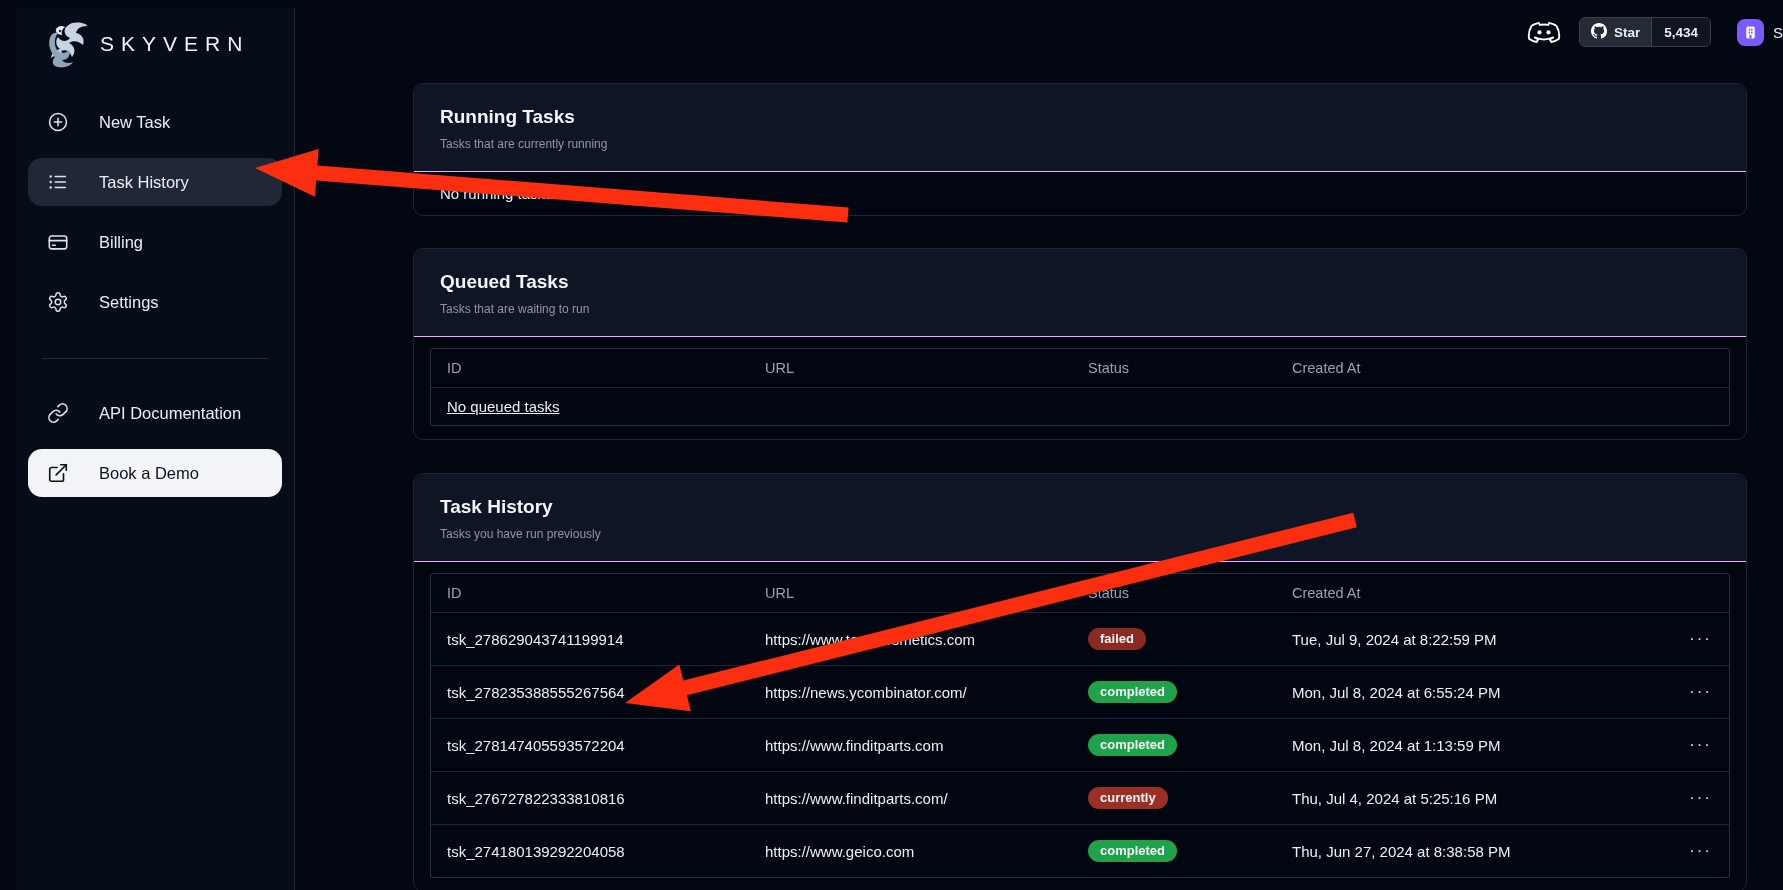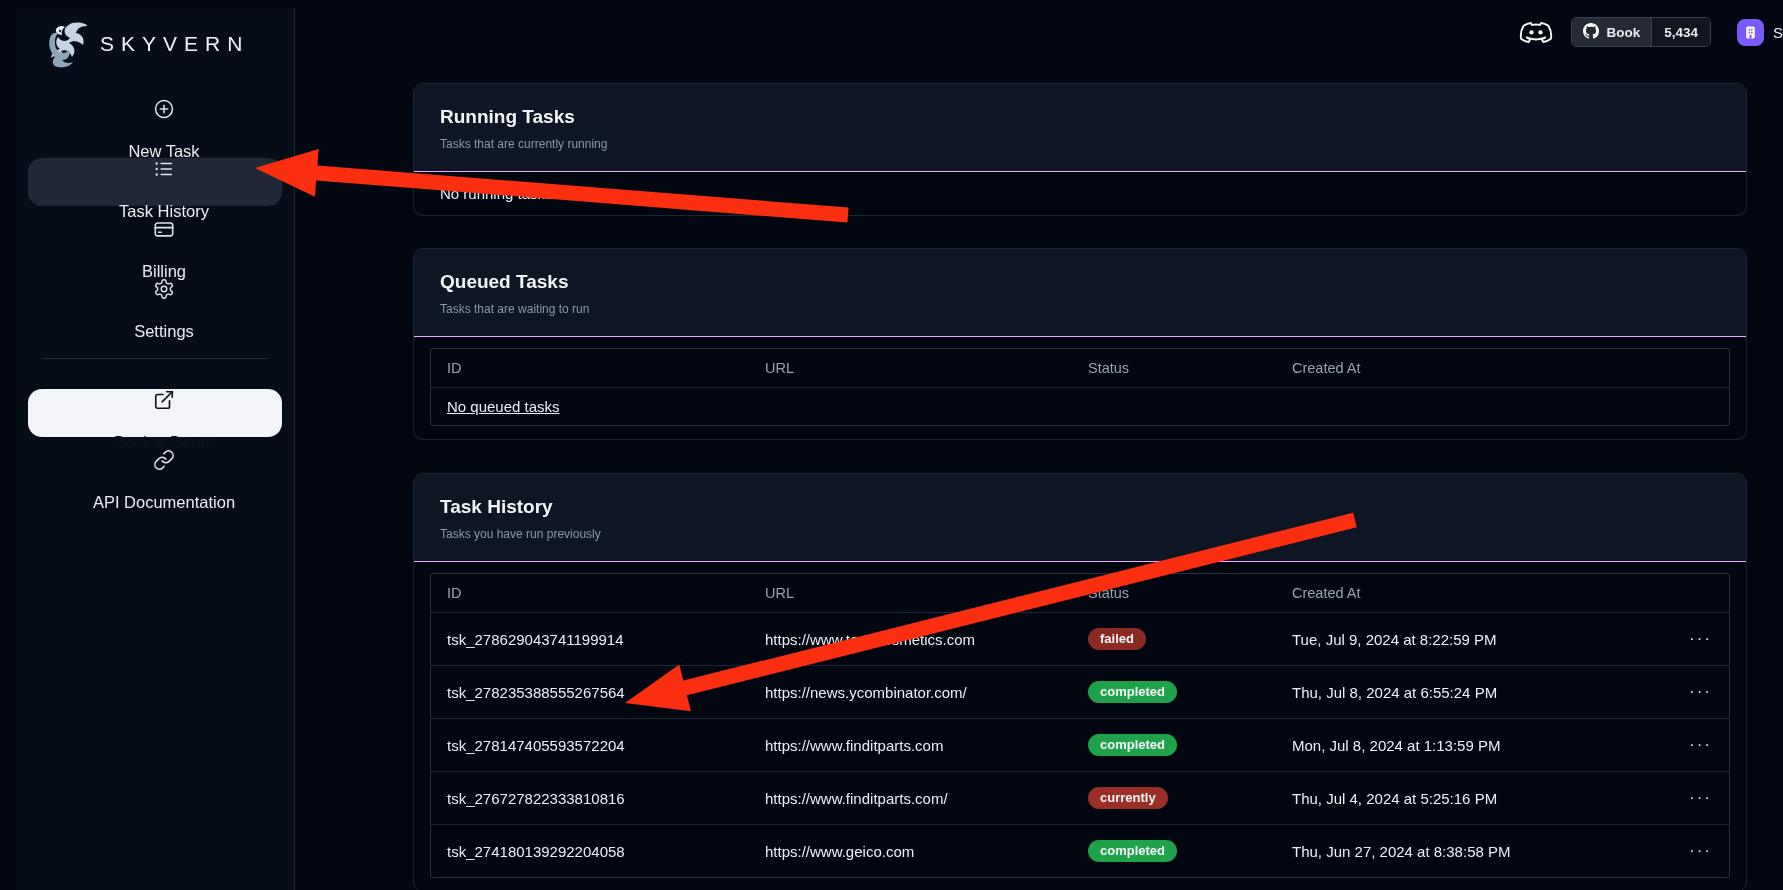--- a/index.html
+++ b/index.html
@@ -13,23 +13,23 @@
   
   .sidebar {
     position:absolute; left:16px; top:0; width:279px; height:890px;
     background:#070c19; border-right:1px solid #1f2737;margin-top:8px;
   }
   .logo-row { display:flex; align-items:center; gap:10px; padding:10px 0 0 26px; height:62px; }
   .logo-mark { width:48px; height:50px; flex:0 0 auto; }
   .logo-text { font-size:21px; letter-spacing:7px; font-weight:500; color:#f0f4f8; }
   .nav { margin-top:28px; padding:0 12px; display:flex; flex-direction:column; gap:12px; }
   .nav-item {
-    display:flex; align-items:center; gap:22px; height:48px;
+    display:flex; align-items:center; gap:30px; height:48px;
     padding:0 0 0 18px; border-radius:14px; cursor:pointer;
-    font-size:16.5px; color:#e9edf3;flex-direction:column;
+    font-size:16.5px; color:#e9edf3;
   }
   .nav-item.active { background:#202838; }
   .nav-item .nicon { width:23px; height:23px; display:flex; align-items:center; justify-content:center; color:#dde3ea; }
   .nav-item svg { width:22px; height:22px; }
   .side-divider { height:1px; background:#232c3c; margin:20px 14px 18px 14px; }
   .nav-item.demo {
     background:#f2f4f8; color:#0b1120; font-weight:500;
   }
   .nav-item.demo .nicon { color:#0b1120; }
   
@@ -135,59 +135,59 @@
         <svg viewBox="0 0 24 24" fill="none" stroke="currentColor" stroke-width="1.6" stroke-linecap="round" stroke-linejoin="round">
             <path d="M12.22 2h-.44a2 2 0 0 0-2 2v.18a2 2 0 0 1-1 1.73l-.43.25a2 2 0 0 1-2 0l-.15-.08a2 2 0 0 0-2.73.73l-.22.38a2 2 0 0 0 .73 2.73l.15.1a2 2 0 0 1 1 1.72v.51a2 2 0 0 1-1 1.74l-.15.09a2 2 0 0 0-.73 2.73l.22.38a2 2 0 0 0 2.73.73l.15-.08a2 2 0 0 1 2 0l.43.25a2 2 0 0 1 1 1.73V20a2 2 0 0 0 2 2h.44a2 2 0 0 0 2-2v-.18a2 2 0 0 1 1-1.73l.43-.25a2 2 0 0 1 2 0l.15.08a2 2 0 0 0 2.73-.73l.22-.39a2 2 0 0 0-.73-2.73l-.15-.08a2 2 0 0 1-1-1.74v-.5a2 2 0 0 1 1-1.74l.15-.09a2 2 0 0 0 .73-2.73l-.22-.38a2 2 0 0 0-2.73-.73l-.15.08a2 2 0 0 1-2 0l-.43-.25a2 2 0 0 1-1-1.73V4a2 2 0 0 0-2-2z"></path>
             <circle cx="12" cy="12" r="3"></circle>
           </svg>
       </span>
       <span>Settings</span>
     </div>
 
     <div class="side-divider"></div>
 
+    <div class="nav-item">
+      <span class="nicon">
+        <svg viewBox="0 0 24 24" fill="none" stroke="currentColor" stroke-width="1.7" stroke-linecap="round" stroke-linejoin="round">
+            <path d="M10 13a5 5 0 0 0 7.54.54l3-3a5 5 0 0 0-7.07-7.07l-1.72 1.71"></path>
+            <path d="M14 11a5 5 0 0 0-7.54-.54l-3 3a5 5 0 0 0 7.07 7.07l1.71-1.71"></path>
+          </svg>
+      </span>
+      <span>API Documentation</span>
+    </div>
     <div class="nav-item demo">
       <span class="nicon">
         <svg viewBox="0 0 24 24" fill="none" stroke="currentColor" stroke-width="1.8" stroke-linecap="round" stroke-linejoin="round">
             <path d="M18 13v6a2 2 0 0 1-2 2H5a2 2 0 0 1-2-2V8a2 2 0 0 1 2-2h6"></path>
             <path d="M15 3h6v6"></path>
             <path d="M10 14 21 3"></path>
           </svg>
       </span>
       <span>Book a Demo</span>
-    </div>
-    <div class="nav-item">
-      <span class="nicon">
-        <svg viewBox="0 0 24 24" fill="none" stroke="currentColor" stroke-width="1.7" stroke-linecap="round" stroke-linejoin="round">
-            <path d="M10 13a5 5 0 0 0 7.54.54l3-3a5 5 0 0 0-7.07-7.07l-1.72 1.71"></path>
-            <path d="M14 11a5 5 0 0 0-7.54-.54l-3 3a5 5 0 0 0 7.07 7.07l1.71-1.71"></path>
-          </svg>
-      </span>
-      <span>API Documentation</span>
     </div>
   </div>
 </div>
 
 <div class="main">
   <div class="topbar">
     <span class="discord">
       <svg viewBox="0 0 40 30" fill="none" stroke="currentColor" stroke-width="2.2" stroke-linejoin="round">
         <path d="M14 4.5 C10.5 5.3 7.8 6.3 5.5 8 C2.6 12.6 1.6 18.4 2.4 23.2 C5.2 25.4 8.6 26.8 11.4 27 L13.3 23.8 C11.8 23.3 10.3 22.6 9.2 21.7 C16.2 24.8 23.8 24.8 30.8 21.7 C29.7 22.6 28.2 23.3 26.7 23.8 L28.6 27 C31.4 26.8 34.8 25.4 37.6 23.2 C38.4 18.4 37.4 12.6 34.5 8 C32.2 6.3 29.5 5.3 26 4.5 L25 6.9 C21.7 6.4 18.3 6.4 15 6.9 Z"></path>
         <circle cx="14.7" cy="15.8" r="2.5" fill="currentColor" stroke="none"></circle>
         <circle cx="25.3" cy="15.8" r="2.5" fill="currentColor" stroke="none"></circle>
       </svg>
     </span>
     <div class="gh-widget">
       <span class="gh-left">
         <span>
           <svg viewBox="0 0 16 16" fill="#fff">
               <path d="M8 0C3.58 0 0 3.58 0 8c0 3.54 2.29 6.53 5.47 7.59.4.07.55-.17.55-.38 0-.19-.01-.82-.01-1.49-2.01.37-2.53-.49-2.69-.94-.09-.23-.48-.94-.82-1.13-.28-.15-.68-.52-.01-.53.63-.01 1.08.58 1.23.82.72 1.21 1.87.87 2.33.66.07-.52.28-.87.51-1.07-1.78-.2-3.64-.89-3.64-3.95 0-.87.31-1.59.82-2.15-.08-.2-.36-1.02.08-2.12 0 0 .67-.21 2.2.82.64-.18 1.32-.27 2-.27s1.36.09 2 .27c1.53-1.04 2.2-.82 2.2-.82.44 1.1.16 1.92.08 2.12.51.56.82 1.27.82 2.15 0 3.07-1.87 3.75-3.65 3.95.29.25.54.73.54 1.48 0 1.07-.01 1.93-.01 2.2 0 .21.15.46.55.38A8.01 8.01 0 0 0 16 8c0-4.42-3.58-8-8-8z"></path>
             </svg>
         </span>
-        <span>Book</span>
+        <span>Star</span>
       </span>
       <span class="gh-right">5,434</span>
     </div>
     <span class="avatar">
       <svg viewBox="0 0 16 16">
         <rect x="3.5" y="1.5" width="9" height="13" rx="1.6" fill="#fff"></rect>
         <rect x="6" y="4" width="1.6" height="2" fill="#7a5af8"></rect>
           <rect x="8.6" y="4" width="1.6" height="2" fill="#7a5af8"></rect>
         <rect x="6" y="7.2" width="1.6" height="2" fill="#7a5af8"></rect>
           <rect x="8.6" y="7.2" width="1.6" height="2" fill="#7a5af8"></rect>
@@ -255,21 +255,21 @@
                 <div>Tue, Jul 9, 2024 at 8:22:59 PM</div>
                 <div class="row-actions">
                   <span class="dots">···</span>
                 </div>
               </div>
 
               <div class="trow hist-row">
                 <div>tsk_278235388555267564</div>
                 <div>https://news.ycombinator.com/</div>
                 <div><span class="badge badge-completed">completed</span></div>
-                <div>Thu, Jul 8, 2024 at 6:55:24 PM</div>
+                <div>Mon, Jul 8, 2024 at 6:55:24 PM</div>
                 <div class="row-actions">
                   <span class="dots">···</span>
                 </div>
               </div>
 
               <div class="trow hist-row">
                 <div>tsk_278147405593572204</div>
                 <div>https://www.finditparts.com</div>
                 <div><span class="badge badge-completed">completed</span></div>
                 <div>Mon, Jul 8, 2024 at 1:13:59 PM</div>

